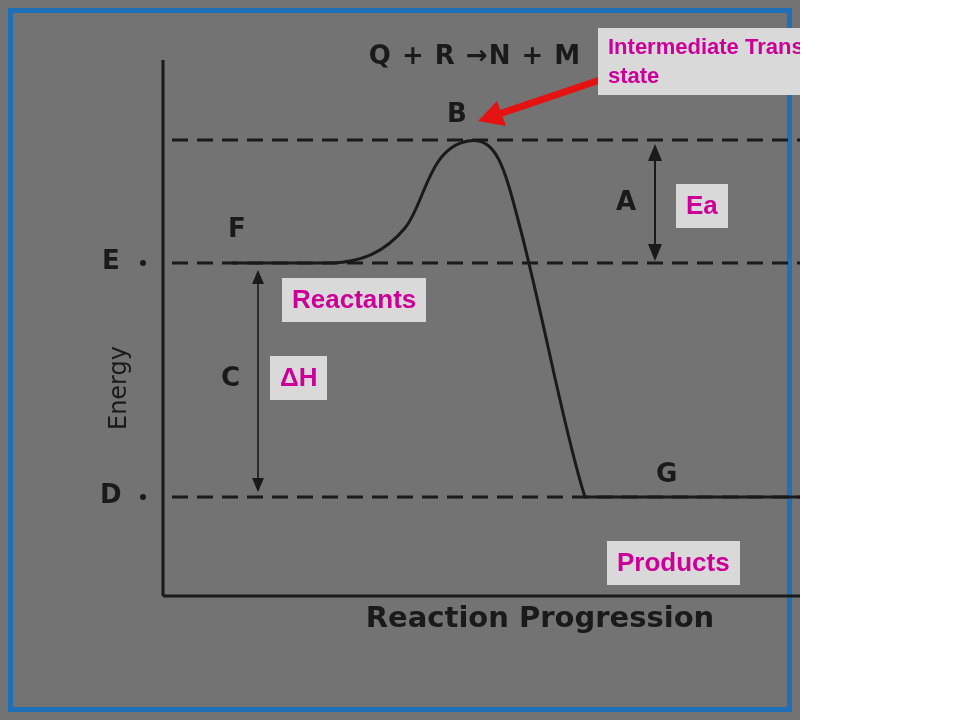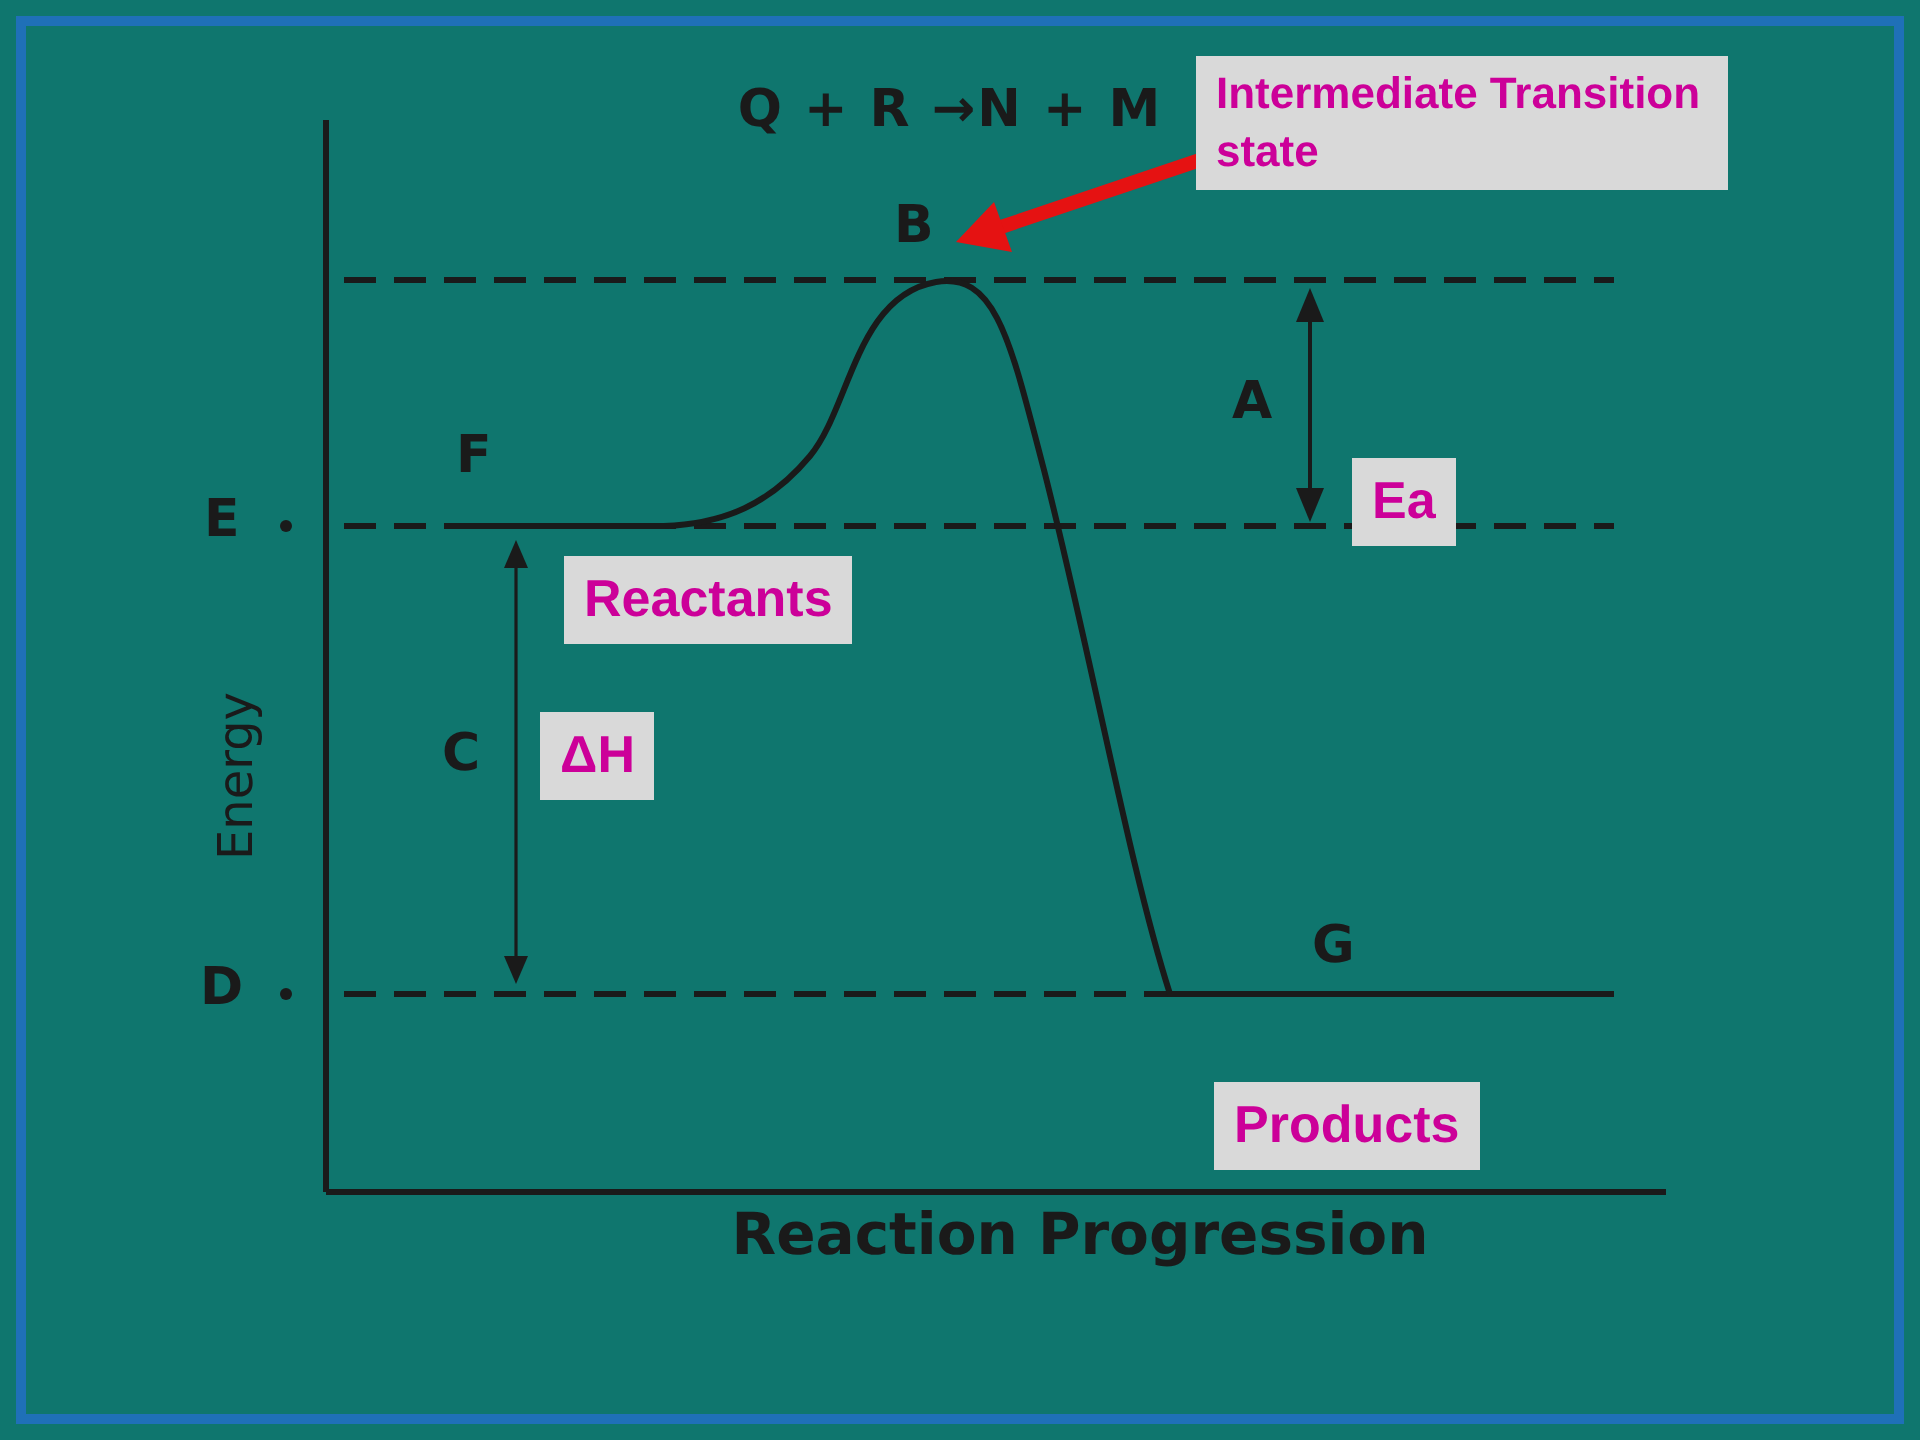--- a/index.html
+++ b/index.html
@@ -4,21 +4,21 @@
 <style>
   :root{
     --frame_blue:#1f70b8;
     --magenta:#cc0099;
     --box_gray:#d9d9d9;
     --arrow_red:#e51212;
     --ink:#1a1a1a;
   }
   html,body{margin:0;padding:0;background:#ffffff;}
   .stage{
-    position:relative;width:960px;height:720px;background:#0f766e;overflow:hidden;
+    position:relative;width:800px;height:720px;background:#737373;overflow:hidden;
     font-family:"Liberation Sans",sans-serif;
   }
   .frame{
     position:absolute;left:8px;top:8px;right:8px;bottom:8px;
     border:5px solid var(--frame_blue);
   }
   svg.canvas{position:absolute;left:0;top:0;width:960px;height:720px;}
   .axis{stroke:var(--ink);stroke-width:3;fill:none;}
   .dashed{stroke:var(--ink);stroke-width:3;fill:none;stroke-dasharray:16 9;}
   .curve{stroke:var(--ink);stroke-width:3;fill:none;}
@@ -45,21 +45,21 @@
   .xlabel{
     position:absolute;left:330px;top:600px;width:420px;text-align:center;color:var(--ink);
     font-family:"DejaVu Sans","Liberation Sans",sans-serif;font-weight:600;font-size:29px;
   }
   .callout{
     position:absolute;background:var(--box_gray);color:var(--magenta);
     font-family:"Liberation Sans",sans-serif;font-weight:700;font-size:26px;
     padding:5px 10px;line-height:1.3;
   }
   .callout.transition{left:598px;top:28px;width:246px;font-size:22px;}
-  .callout.ea{left:676px;top:184px;margin-top:45px;}
+  .callout.ea{left:676px;top:184px;}
   .callout.reactants{left:282px;top:278px;}
   .callout.dh{left:270px;top:356px;}
   .callout.products{left:607px;top:541px;}
 </style>
 </head>
 <body>
 
 <div class="stage">
 
   <div class="frame"></div>

